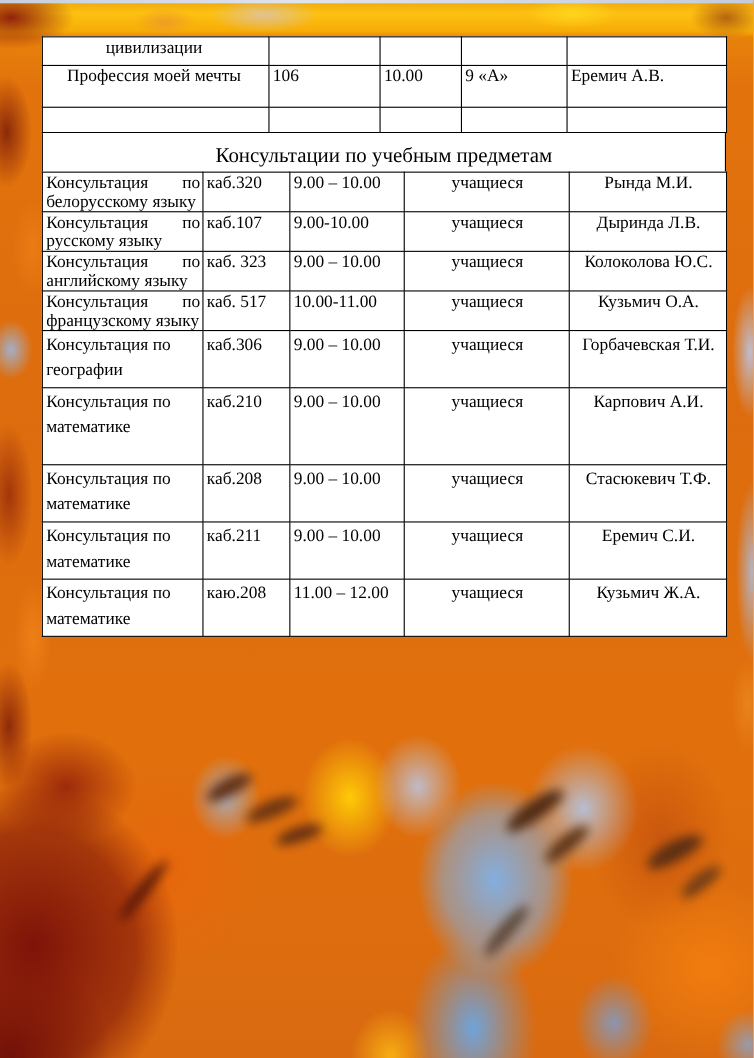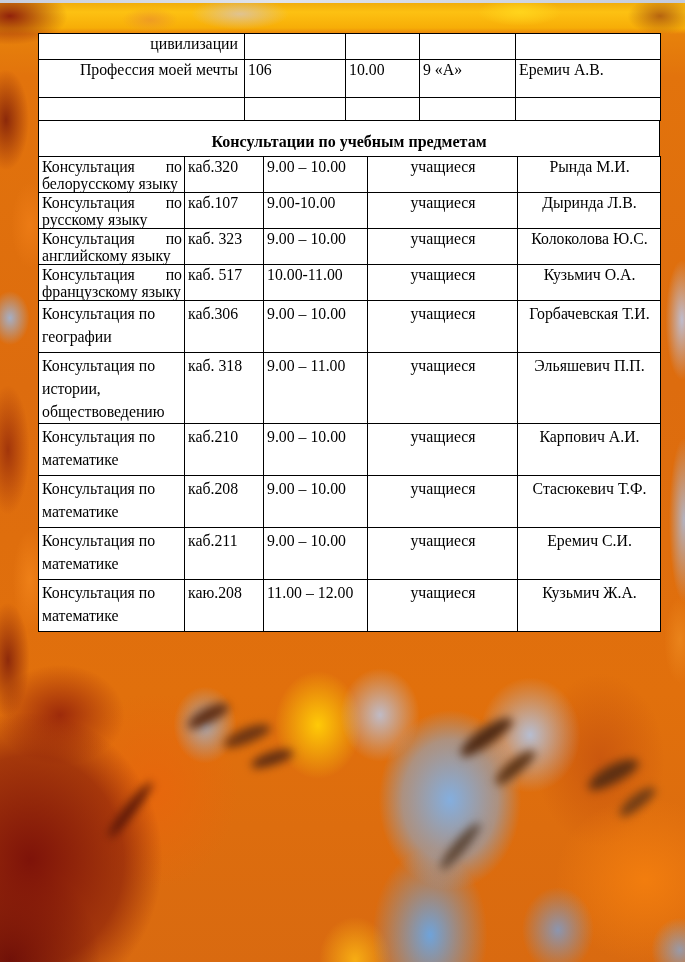--- a/index.html
+++ b/index.html
@@ -54,30 +54,30 @@
   .l8{left:95px;top:805px;width:70px;height:9px;transform:rotate(-52deg);background:#4a1008;}
   .l9{left:430px;top:840px;width:60px;height:12px;transform:rotate(-50deg);background:rgba(70,45,25,0.8);}
 
   
   .sheet{position:absolute;left:38px;top:33px;width:622px;background:#fff;}
   table{border-collapse:collapse;table-layout:fixed;width:622px;background:#fff;}
   td{border:1.5px solid #000;vertical-align:top;font-size:15.8px;line-height:17px;
      padding:1px 2px 0 3px;overflow:hidden;word-wrap:break-word;}
   
   .t1 td{text-align:left;}
-  .t1 td:first-child{text-align:right;padding:1px 6px 0 3px;}
+  .t1 td:first-child{text-align:center;padding:1px 6px 0 3px;}
   .t1 tr:nth-child(1){height:26px;}
   .t1 tr:nth-child(2){height:38px;}
   .t1 tr:nth-child(3){height:23px;}
   .t1 tr:nth-child(4){height:70px;}
   .t1 tr:nth-child(4) td:first-child{text-align:justify;}
   
   .band{height:35px;border-left:1.5px solid #000;border-right:1.5px solid #000;
         background:#fff;text-align:center;box-sizing:border-box;padding-top:12px;}
-  .band span{font-weight:bold;font-size:16px;line-height:18px;}
+  .band span{font-weight:normal;font-size:19px;line-height:18px;}
   
   .t2 td{text-align:left;}
   .t2 td:nth-child(4),.t2 td:nth-child(5){text-align:center;}
   .t2 tr:nth-child(-n+4) td:first-child{text-align:justify;}
   .t2 tr:nth-child(1){height:35px;}
   .t2 tr:nth-child(2),.t2 tr:nth-child(3),.t2 tr:nth-child(4){height:34px;}
   .t2 tr:nth-child(5){height:52px;}
   .t2 tr:nth-child(6){height:70px;}
   .t2 tr:nth-child(n+7){height:52px;}
   .t2 tr:nth-child(n+5) td{line-height:23px;}
@@ -175,27 +175,20 @@
             <td>Кузьмич О.А.</td>
           </tr>
           <tr>
             <td>Консультация по географии</td>
             <td>каб.306</td>
             <td>9.00 – 10.00</td>
             <td>учащиеся</td>
             <td>Горбачевская Т.И.</td>
           </tr>
           <tr>
-            <td>Консультация по истории, обществоведению</td>
-            <td>каб. 318</td>
-            <td>9.00 – 11.00</td>
-            <td>учащиеся</td>
-            <td>Эльяшевич П.П.</td>
-          </tr>
-          <tr>
             <td>Консультация по математике</td>
             <td>каб.210</td>
             <td>9.00 – 10.00</td>
             <td>учащиеся</td>
             <td>Карпович А.И.</td>
           </tr>
           <tr>
             <td>Консультация по математике</td>
             <td>каб.208</td>
             <td>9.00 – 10.00</td>

